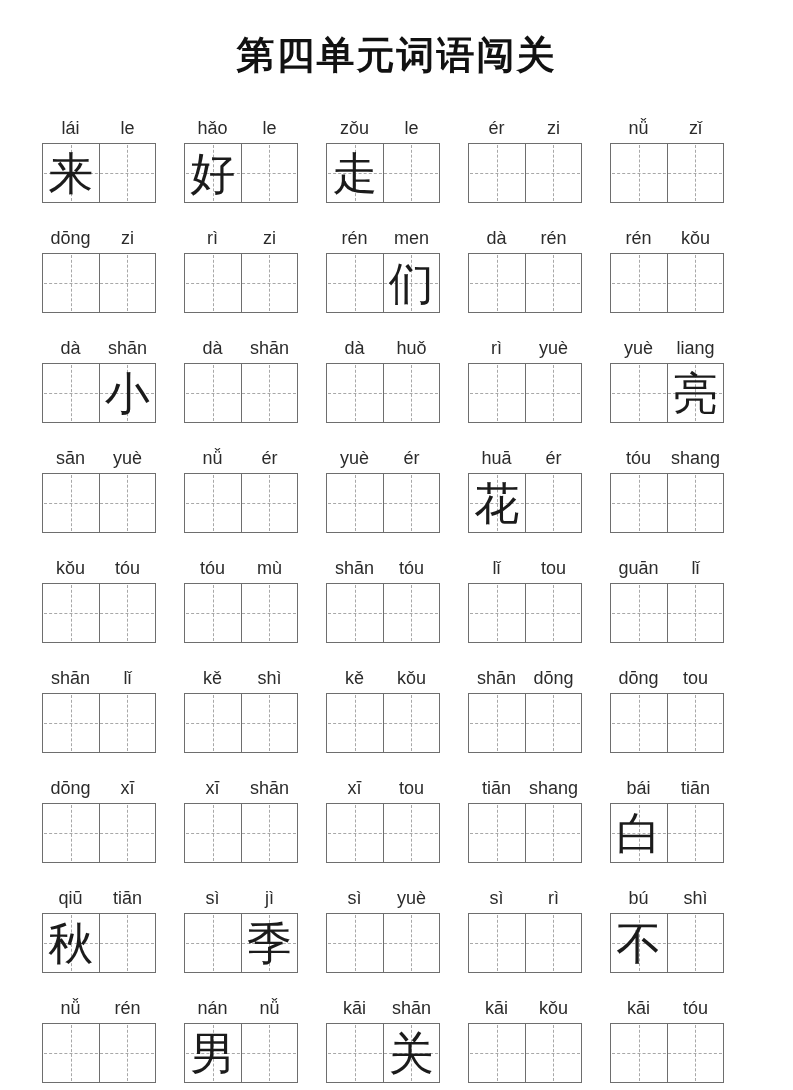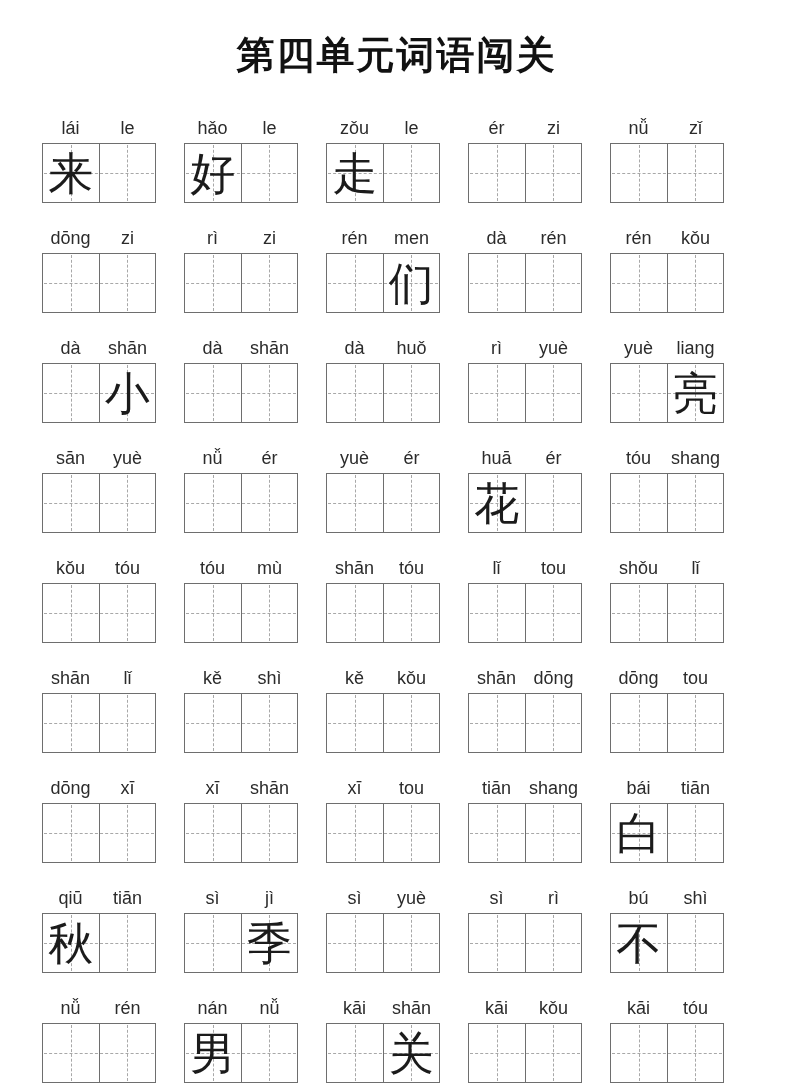--- a/index.html
+++ b/index.html
@@ -497,21 +497,21 @@
       <div class="cell c2">
         <i class="vdash"></i>
         <span class="hanzi"></span>
       </div>
       <div class="hdash"></div>
     </div>
   </div>
 
   <div class="item">
     <div class="pinyin">
-      <span class="syl">shǒu</span>
+      <span class="syl">guān</span>
       <span class="syl">lǐ</span>
     </div>
     <div class="box">
       <div class="cell">
         <i class="vdash"></i>
         <span class="hanzi"></span>
       </div>
       <div class="cell c2">
         <i class="vdash"></i>
         <span class="hanzi"></span>

